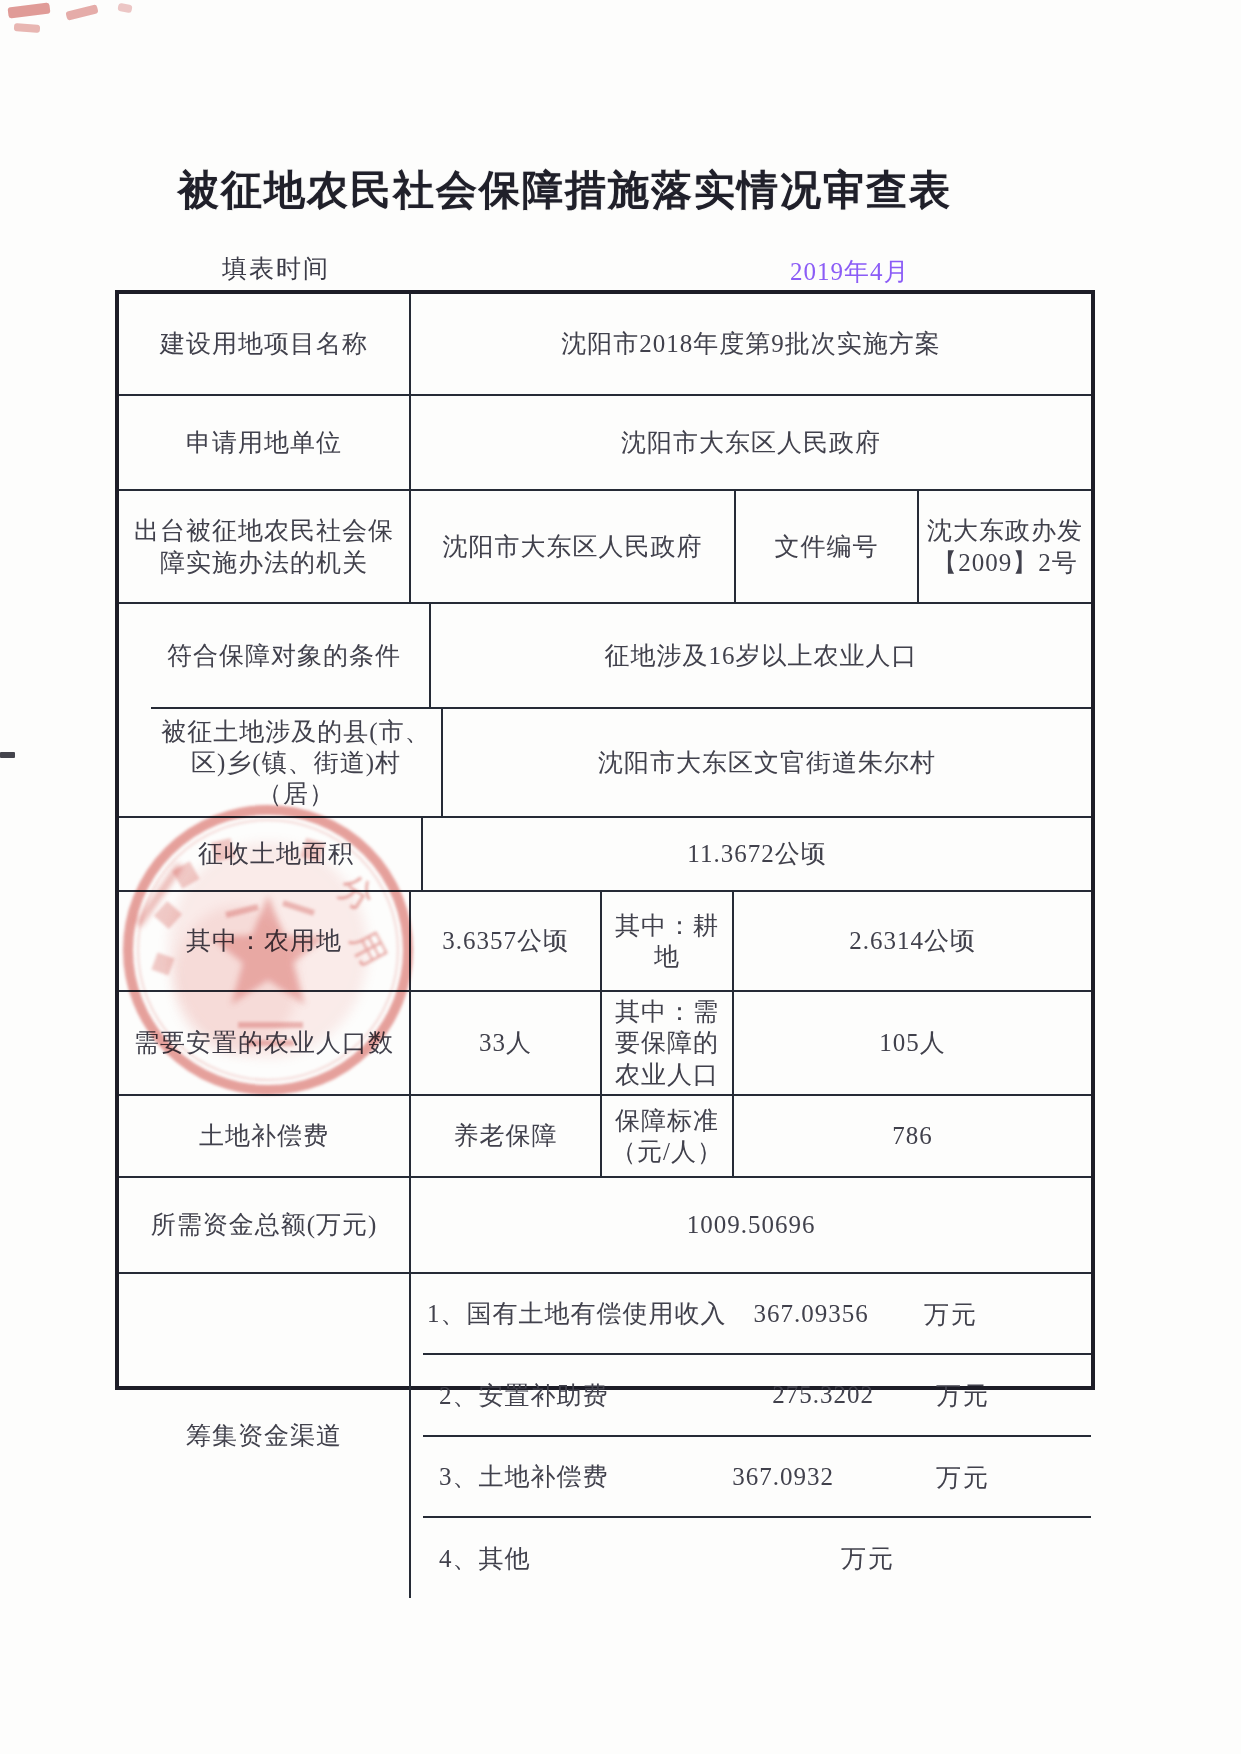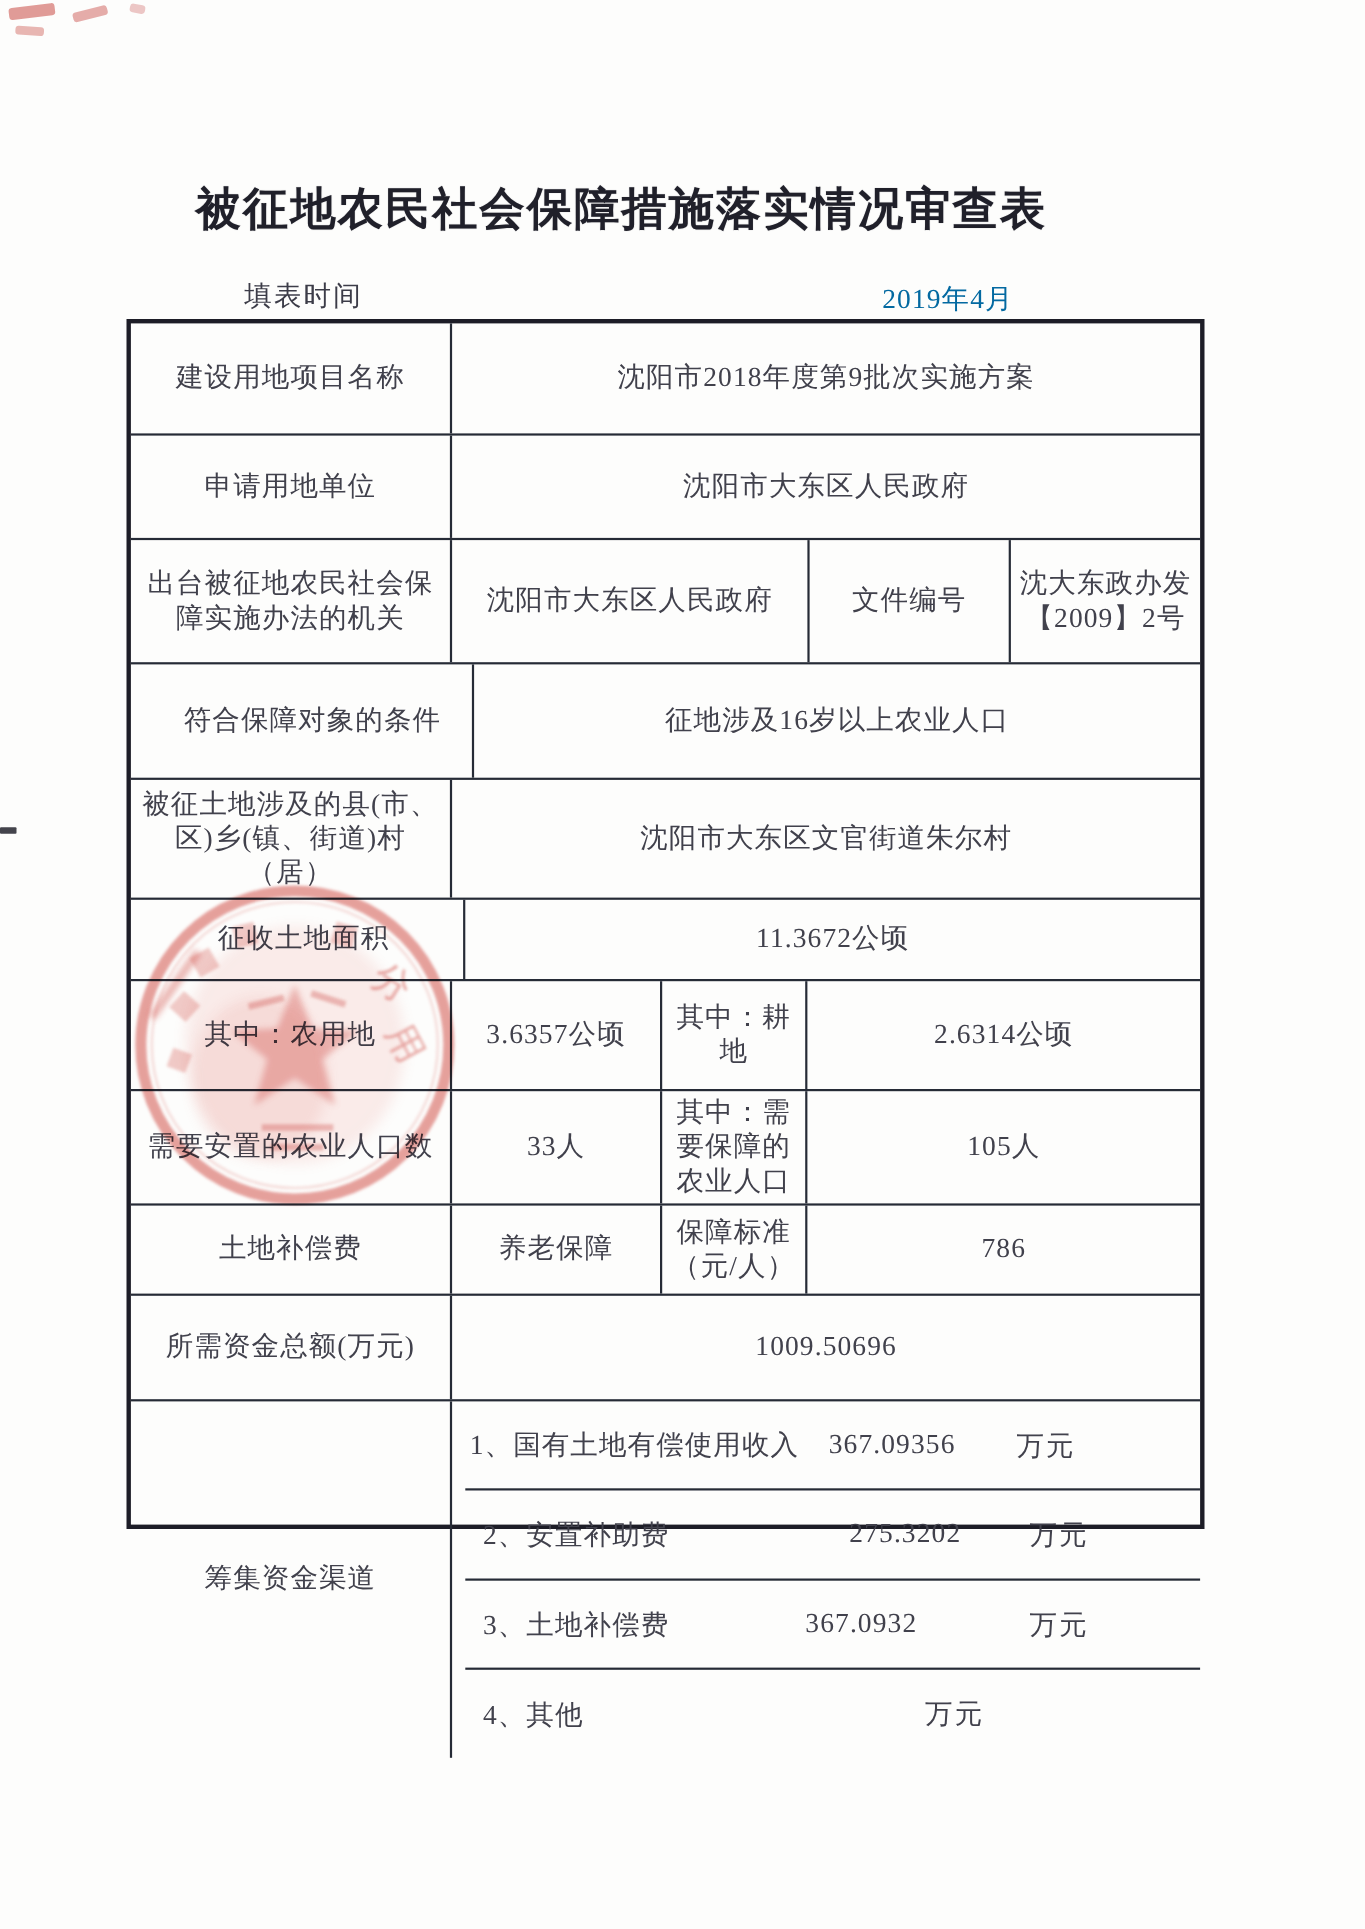--- a/index.html
+++ b/index.html
@@ -20,21 +20,21 @@
     font-size:41px; font-weight:bold; color:#20202a;
     letter-spacing:2px;
     text-shadow:0 0 1px rgba(30,30,40,.35);
   }
   .fill-date-label {
     position:absolute; left:222px; top:252px;
     font-size:25px; letter-spacing:2px; color:#3c3c48;
   }
   .fill-date-value {
     position:absolute; left:790px; top:255px;
-    font-size:25px; letter-spacing:1px; color:#0369a1;margin-left:12px;
+    font-size:25px; letter-spacing:1px; color:#8b5cf6;
   }
   
   .sheet-table {
     position:absolute; left:115px; top:290px;
     width:980px; height:1100px;
     border:4px solid #1d1d27;
     display:flex; flex-direction:column;
     background:transparent;
   }
   .t-row { display:flex; flex:0 0 auto; }
@@ -50,21 +50,21 @@
   .c-label   { flex:0 0 290px; }
   .c-rest    { flex:1 1 auto; }
   .c-val-mid { flex:0 0 325px; }   
   .c-doc     { flex:0 0 183px; }   
   .c-v2      { flex:0 0 191px; }   
   .c-sub     { flex:0 0 132px; }   
   .h-r1  { flex-basis:100px; }
   .h-r2  { flex-basis:95px;  }
   .h-r3  { flex-basis:113px; }
   .h-r4  { flex-basis:105px;padding-left:20px; }
-  .h-r5  { flex-basis:109px; }
+  .h-r5  { flex-basis:109px;margin-left:32px; }
   .h-r6  { flex-basis:74px;padding-left:12px;  }
   .h-r7  { flex-basis:100px; }
   .h-r8  { flex-basis:96px;  }
   .h-r9  { flex-basis:82px;  }
   .h-r10 { flex-basis:96px;  }
   .h-r11 { flex-basis:326px; }
   
   .fund-col { display:flex; flex-direction:column; flex:1 1 auto; border-left:2px solid #262b36; }
   .fund-row { position:relative; flex:1 1 auto; display:flex; align-items:center; }
   .fund-row + .fund-row { border-top:2px solid #262b36;margin-left:12px; }

